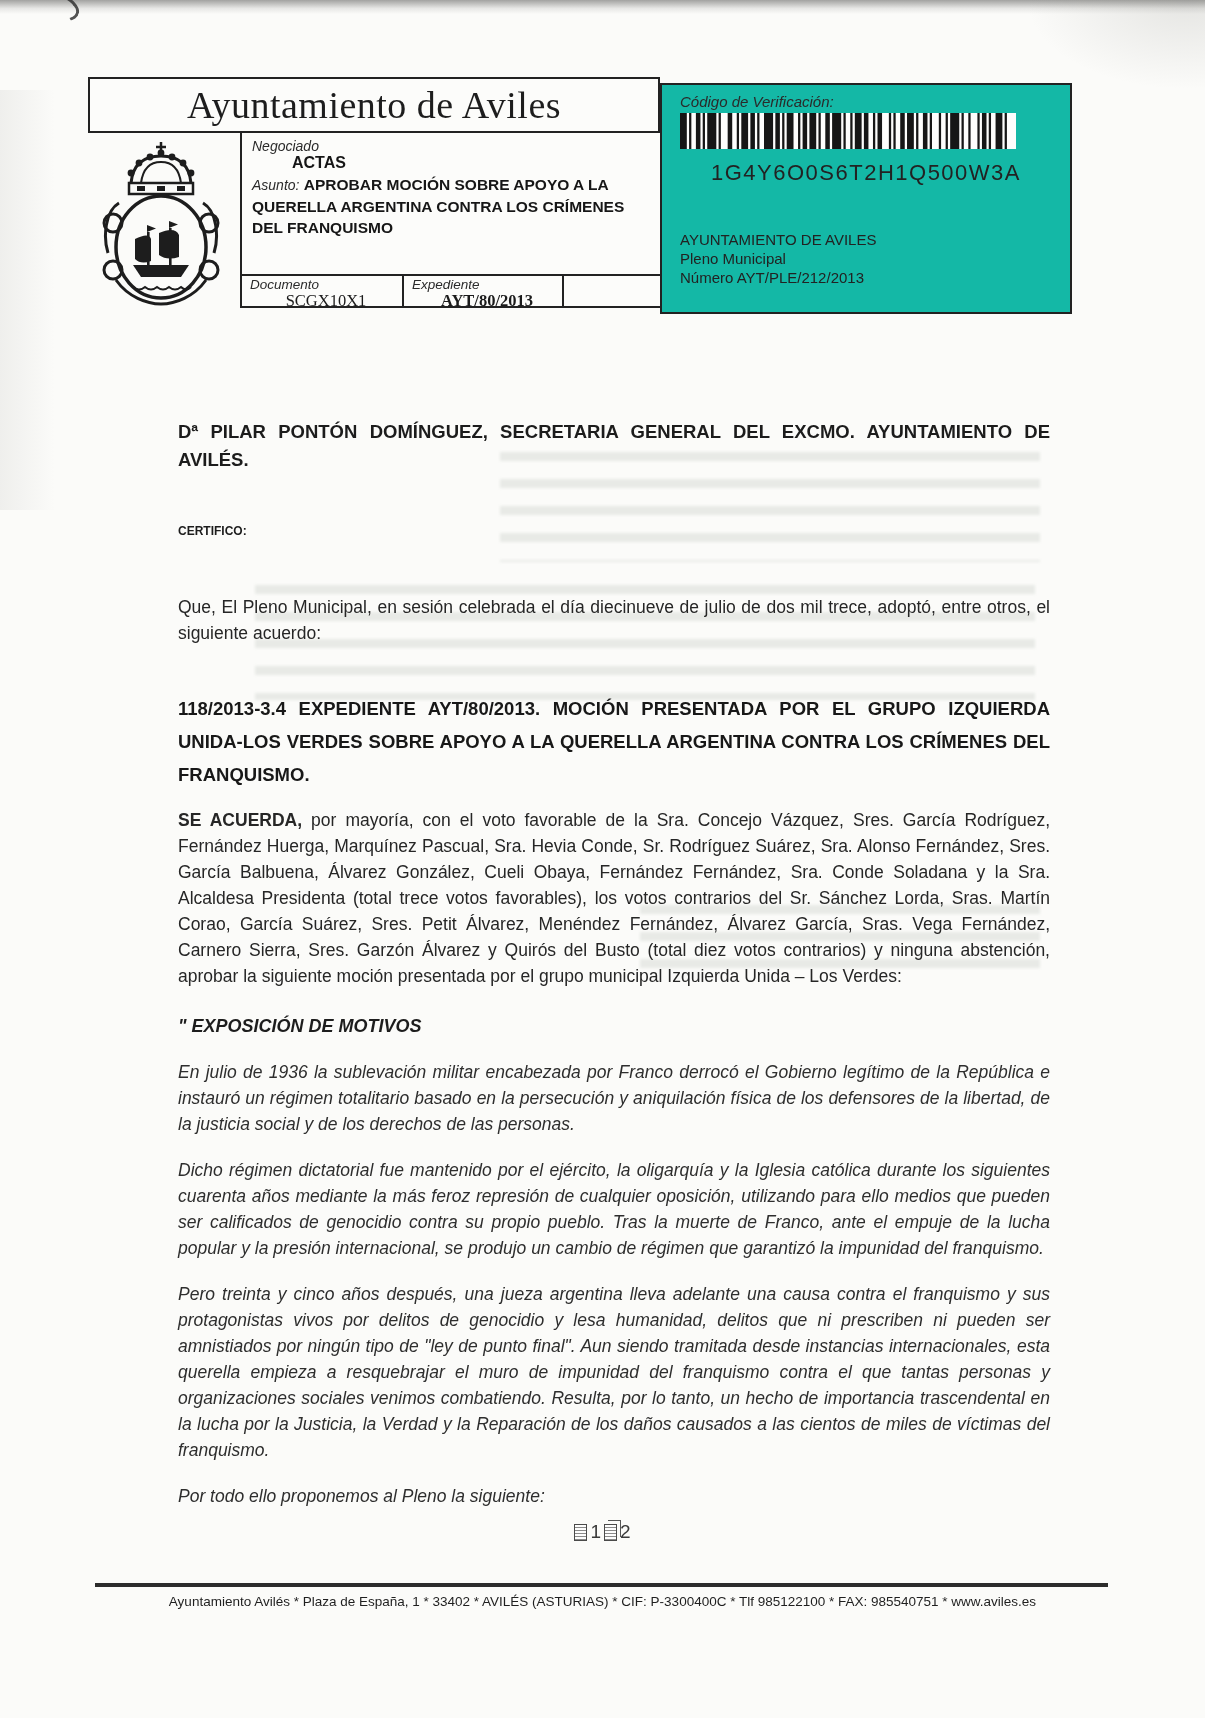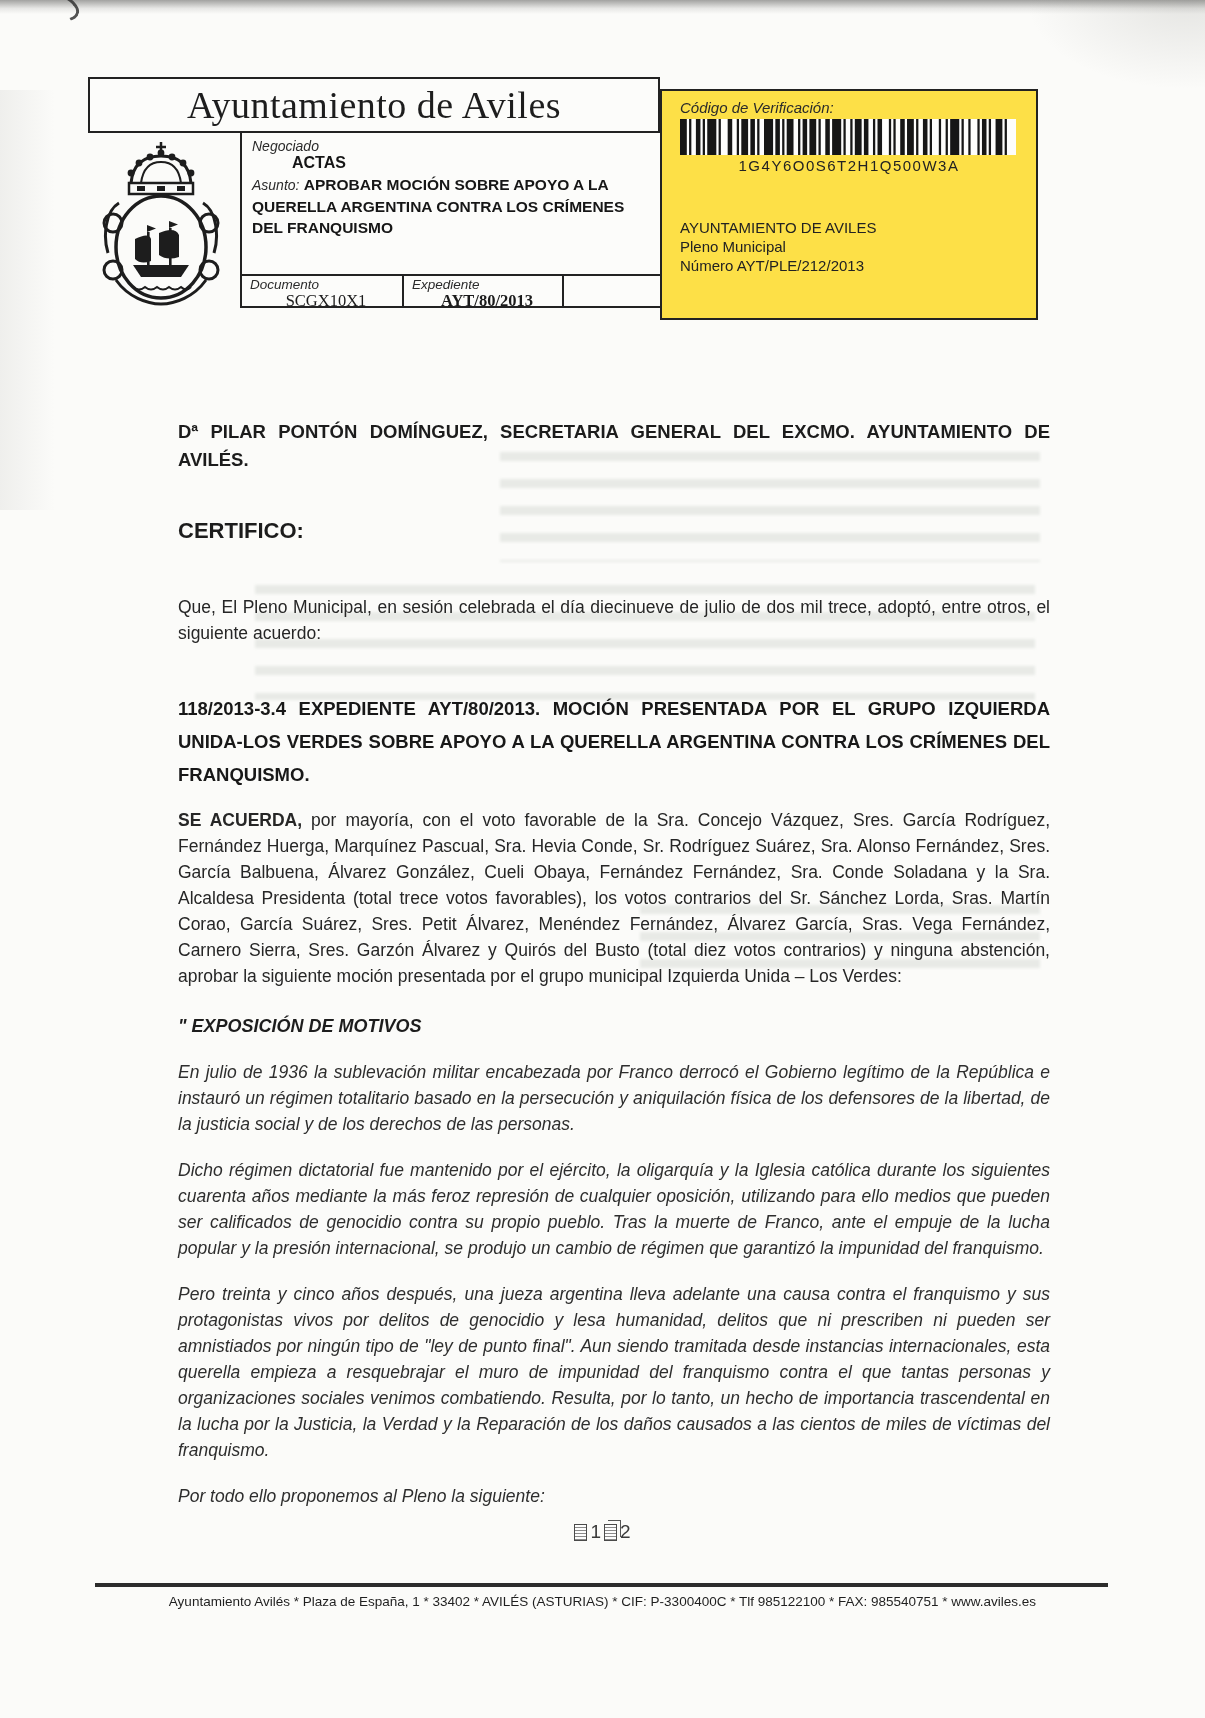--- a/index.html
+++ b/index.html
@@ -20,26 +20,26 @@
   .smudge-l{left:0;top:90px;width:55px;height:420px;
     background:linear-gradient(90deg,rgba(150,150,145,.12),rgba(0,0,0,0));}
   .bleed{position:absolute;pointer-events:none;filter:blur(1.4px);
     background:repeating-linear-gradient(180deg,rgba(105,122,108,.13) 0 9px,rgba(0,0,0,0) 9px 27px);}
   
   .header-box{position:absolute;left:88px;top:77px;width:947px;height:231px;}
   .title-cell{position:absolute;left:0;top:0;width:572px;height:56px;
     border:2.5px solid #222;box-sizing:border-box;background:#fcfcfa;
     display:flex;align-items:center;justify-content:center;}
   .title-cell span{font-family:"Liberation Serif",serif;font-size:38px;color:#1d1d1d;letter-spacing:.5px;}
-  .right-cell{position:absolute;left:572px;top:12px;width:378px;height:231px;
-    border:2.5px solid #222;box-sizing:border-box;background:#fde047;padding:8px 18px;}
+  .right-cell{position:absolute;left:572px;top:6px;width:412px;height:231px;
+    border:2.5px solid #222;box-sizing:border-box;background:#14b8a6;padding:8px 18px;}
   .ver-label{font-style:italic;font-size:15px;color:#2a2a2a;}
   .barcode{margin-top:3px;width:336px;height:36px;background:#fdfdfc;}
   .barcode svg{width:100%;height:100%;display:block;}
-  .ver-code{margin-top:2px;text-align:center;font-size:15px;letter-spacing:1.5px;color:#222;}
+  .ver-code{margin-top:11px;text-align:center;font-size:22px;letter-spacing:1.5px;color:#222;}
   .org{margin-top:44px;font-size:15px;line-height:19px;color:#222;}
   .emblem{position:absolute;left:7px;top:62px;width:132px;height:168px;}
   .mid-cell{position:absolute;left:152px;top:56px;width:488px;height:175px;box-sizing:border-box;
     border-left:2.5px solid #222;border-bottom:2.5px solid #222;background:#fcfcfa;padding:5px 0 0 10px;}
   .negociado-label,.asunto-label{font-style:italic;font-size:14px;color:#2b2b2b;}
   .negociado-value{font-weight:bold;font-size:16px;color:#161616;margin-left:40px;}
   .asunto{margin-top:2px;width:398px;font-size:15.5px;line-height:21px;}
   .asunto-value{font-weight:bold;color:#161616;}
   .doc-row{position:absolute;left:0;bottom:0;width:100%;height:32px;border-top:2.5px solid #222;
     display:flex;box-sizing:border-box;}
@@ -48,21 +48,21 @@
   .doc-cell.c2{width:160px;border-left:2.5px solid #222;}
   .doc-cell.c3{flex:1;border-left:2.5px solid #222;}
   .doc-label{font-style:italic;font-size:13.5px;color:#2b2b2b;}
   .doc-value{text-align:center;font-family:"Liberation Serif",serif;font-size:16.5px;color:#1b1b1b;margin-top:-1px;}
   .doc-value.bold{font-weight:bold;}
   
   .bodytext{position:absolute;left:178px;top:418px;width:872px;font-size:17.5px;line-height:26px;}
   .bodytext p{margin:0;text-align:justify;}
   .bold{font-weight:bold;}
   .intro{font-size:18.5px;line-height:28px;color:#1c1c1c;}
-  .certifico{margin-top:44px !important;font-size:22px;color:#1c1c1c;}
+  .certifico{margin-top:44px !important;font-size:12px;color:#1c1c1c;}
   .que{margin-top:50px !important;}
   .heading{margin-top:46px !important;font-size:18.5px;line-height:33px;color:#181818;}
   .acuerda{margin-top:16px !important;}
   .motivos{margin-top:24px !important;font-style:italic;font-weight:bold;font-size:18px;color:#1d1d1d;text-align:left !important;}
   .ital{font-style:italic;color:#2e2e2e;}
   .gap20{margin-top:20px !important;}
   
   .pagination{position:absolute;left:0;top:1521px;width:100%;display:flex;align-items:center;justify-content:center;gap:3px;color:#3a3a3a;font-size:19px;}
   .pgicon{display:inline-block;width:13px;height:17px;box-sizing:border-box;border:1.5px solid #4a4a4a;background:
     repeating-linear-gradient(180deg,#fdfdfd 0 2px,#8a8a8a 2px 3px) ;background-color:#fdfdfd;}

